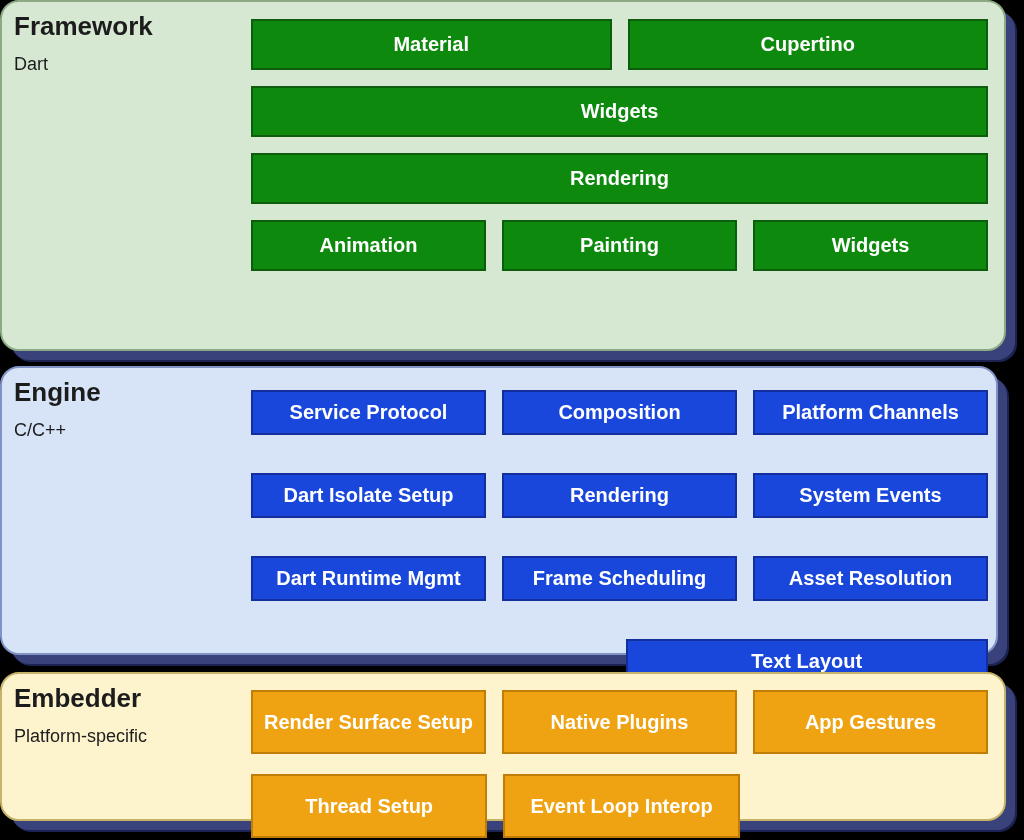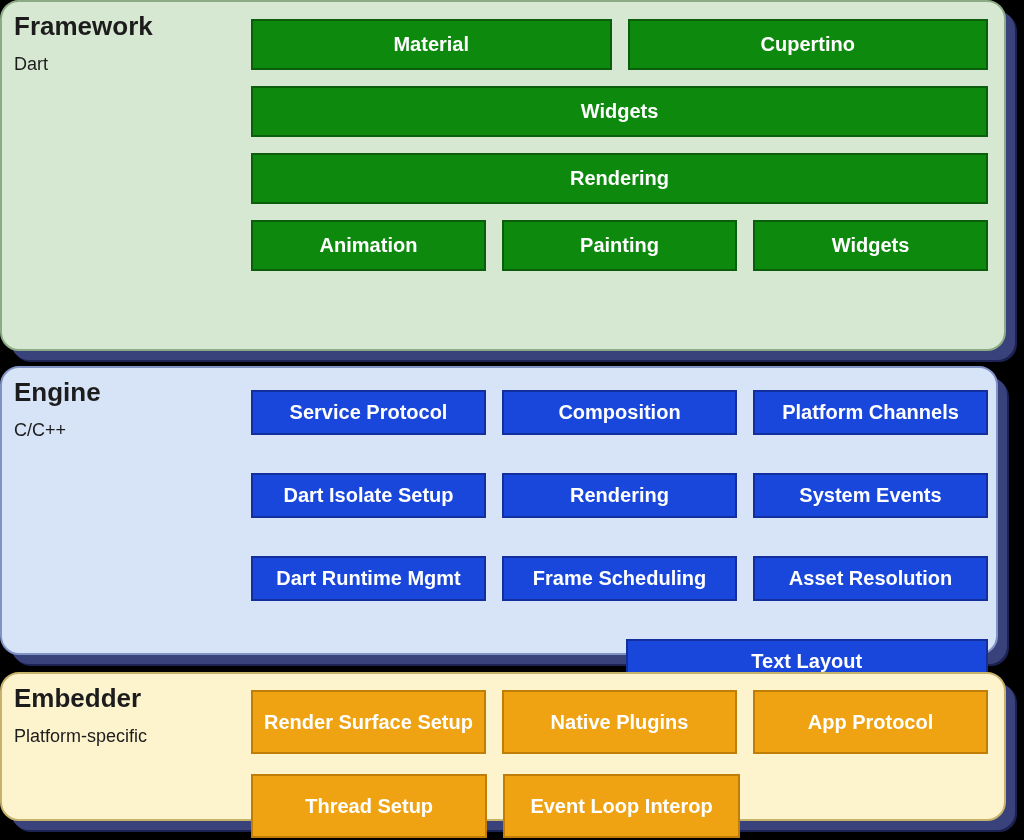--- a/index.html
+++ b/index.html
@@ -141,21 +141,21 @@
 
 <div class="panel embedder">
   <div class="panel-label">
     <div class="title">Embedder</div>
     <div class="subtitle">Platform-specific</div>
   </div>
   <div class="content em">
     <div class="row">
       <div class="box orange">Render Surface Setup</div>
       <div class="box orange">Native Plugins</div>
-      <div class="box orange">App Protocol</div>
+      <div class="box orange">App Gestures</div>
     </div>
     <div class="row">
       <div class="box orange">Thread Setup</div>
       <div class="box orange">Event Loop Interop</div>
       <div class="spacer"></div>
     </div>
   </div>
 </div>
 
 </body></html>

